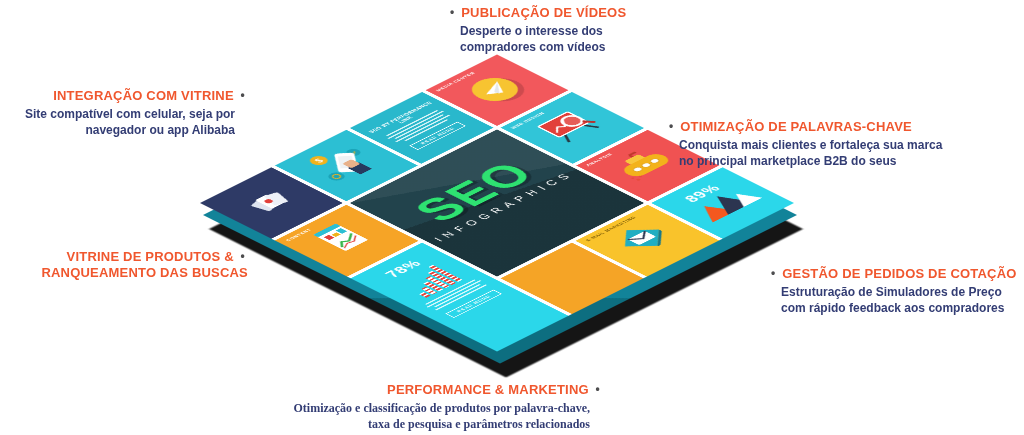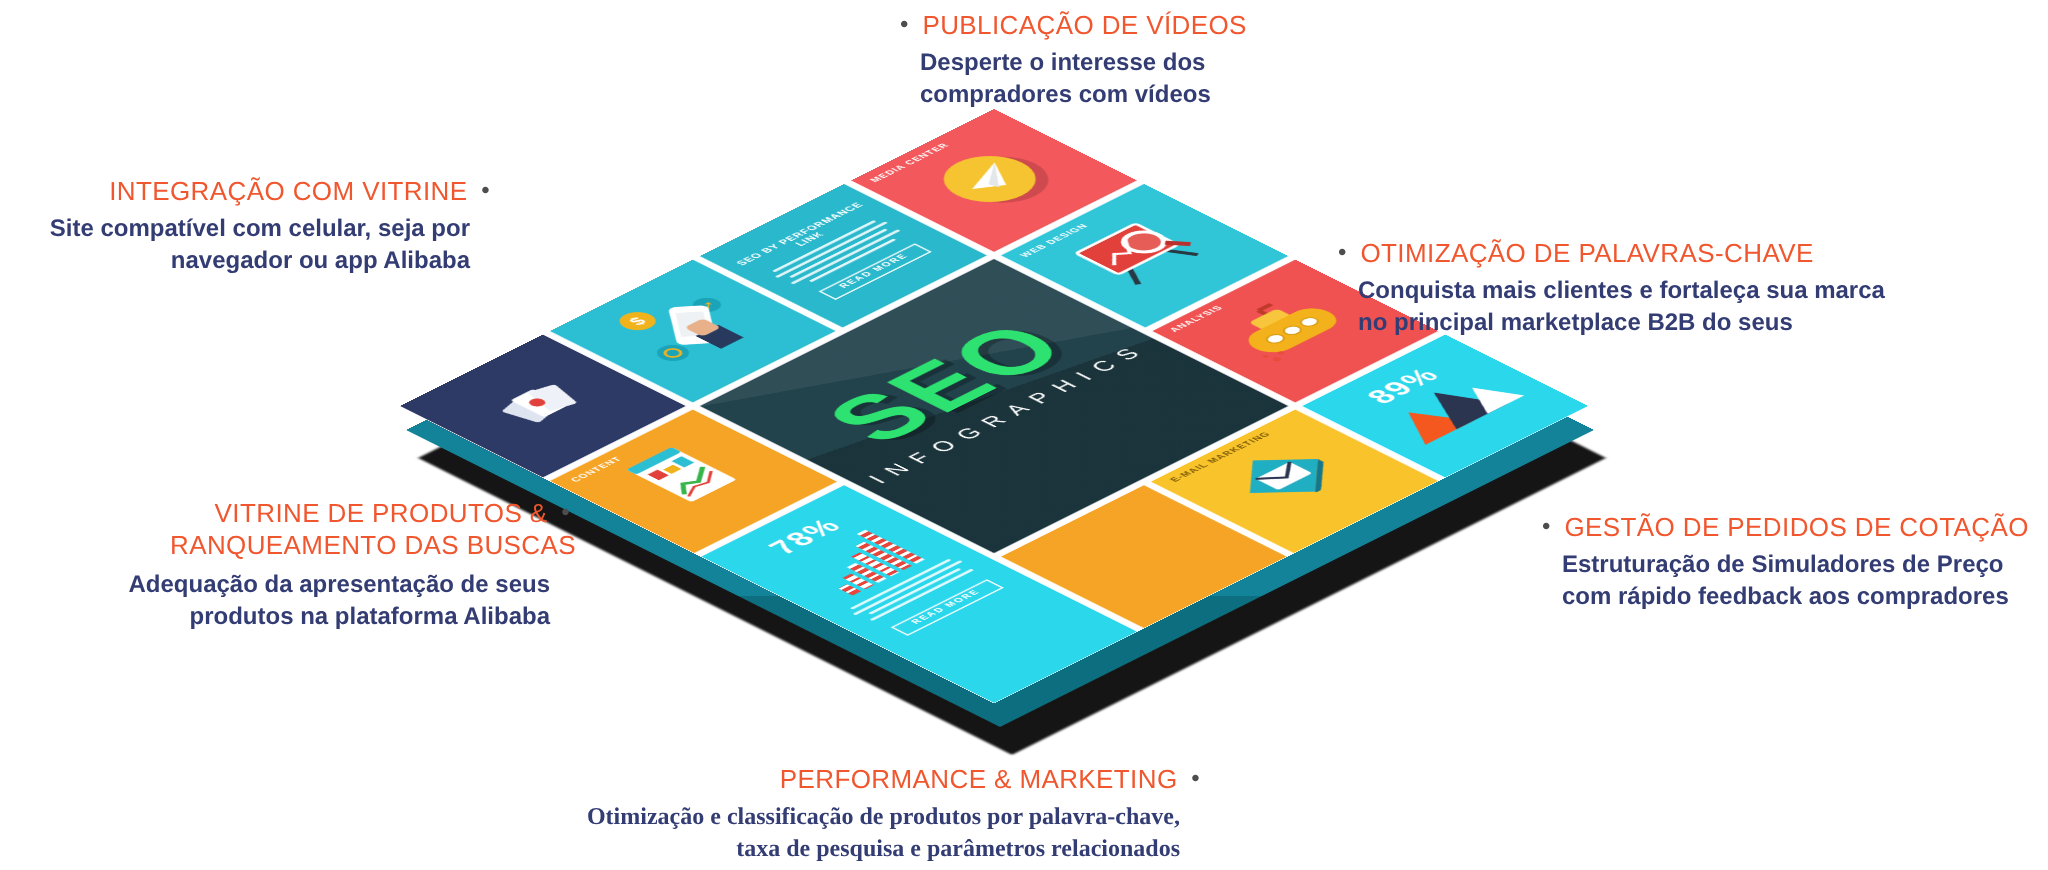--- a/index.html
+++ b/index.html
@@ -2,21 +2,21 @@
 <html><head>
 <meta charset="utf-8">
 <style>
   html,body{margin:0;padding:0;}
   body{
     width:1024px;height:435px;position:relative;overflow:hidden;background:#ffffff;
     font-family:"Liberation Sans", sans-serif;
   }
   
   .callout{position:absolute;}
-  .c-title{color:#f0572e;font-weight:normal;font-size:13px;letter-spacing:.2px;white-space:nowrap;}
+  .c-title{color:#f0572e;font-weight:bold;font-size:13px;letter-spacing:.2px;white-space:nowrap;}
   .c-title.wrap{white-space:normal;line-height:16px;}
   .c-body{color:#333d74;font-weight:bold;font-size:12px;line-height:16px;margin-top:3px;}
   .bullet{color:#4d4d4f;font-size:12px;vertical-align:1px;padding:0 3px;}
   .right{text-align:right;}
 
   
   .iso{position:absolute;left:287px;top:-7px;width:420px;height:420px;}
   .board-shadow{position:absolute;inset:0;background:#000;opacity:.92;
     transform:translate(9px,26px) rotateX(60deg) rotateZ(45deg);filter:blur(1px);}
   .board-side{position:absolute;inset:0;
@@ -272,32 +272,28 @@
 </div>
 
 <div class="callout" style="left:666px;top:119px;width:300px;">
   <div class="c-title"><span class="bullet">•</span> <span>OTIMIZAÇÃO DE PALAVRAS-CHAVE</span></div>
   <div class="c-body" style="padding-left:13px;">
     <span>Conquista mais clientes e fortaleça sua marca</span><br>
     <span>no principal marketplace B2B do seus</span>
   </div>
 </div>
 
-<div class="callout right" style="left:0px;top:248px;width:248px;margin-left:40px;">
+<div class="callout right" style="left:0px;top:248px;width:248px;">
   <div class="c-title wrap">
     <span>VITRINE DE PRODUTOS &amp;</span> <span class="bullet">•</span><br>
     <span>RANQUEAMENTO DAS BUSCAS</span>
   </div>
-  <div class="c-body" style="padding-right:13px;">
-    <span>Adequação da apresentação de seus</span><br>
-    <span>produtos na plataforma Alibaba</span>
-  </div>
-</div>
-
-<div class="callout" style="left:768px;top:256px;width:256px;">
+</div>
+
+<div class="callout" style="left:768px;top:266px;width:256px;">
   <div class="c-title"><span class="bullet">•</span> <span>GESTÃO DE PEDIDOS DE COTAÇÃO</span></div>
   <div class="c-body" style="padding-left:13px;">
     <span>Estruturação de Simuladores de Preço</span><br>
     <span>com rápido feedback aos compradores</span>
   </div>
 </div>
 
 <div class="callout right" style="left:225px;top:382px;width:378px;">
   <div class="c-title"><span>PERFORMANCE &amp; MARKETING</span> <span class="bullet">•</span></div>
   <div class="c-body" style="padding-right:13px;font-family:Liberation Serif, serif;">

